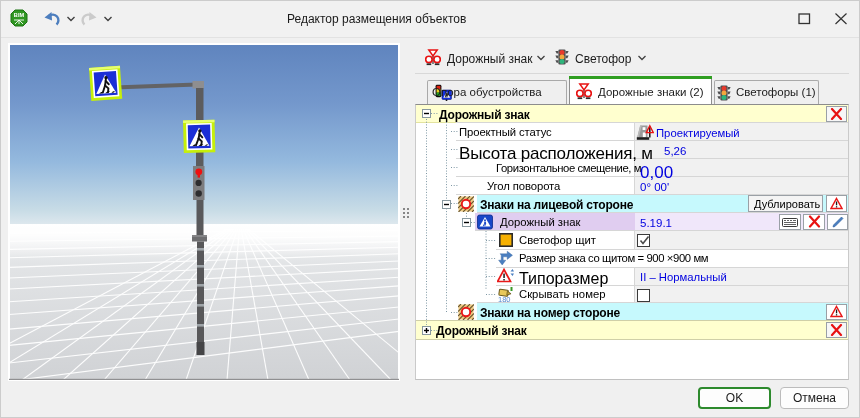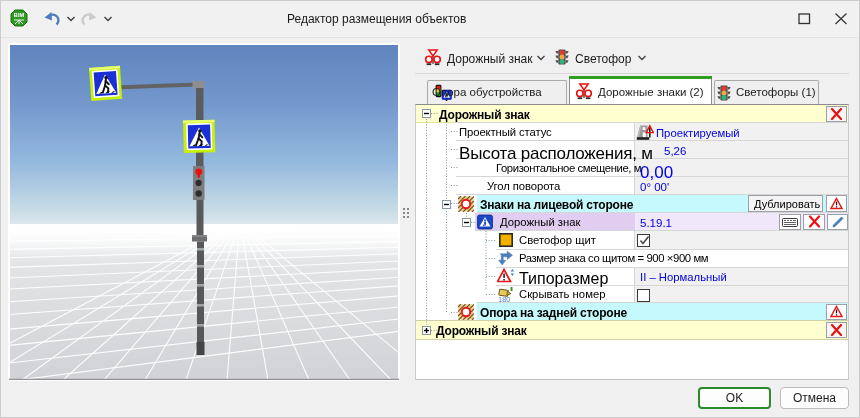--- a/index.html
+++ b/index.html
@@ -322,21 +322,21 @@
 <div class="abs txt" style="left:459px;top:126px;font-size:11.3px;letter-spacing:-0.1px;color:#000;">Проектный статус</div>
 <div class="abs txt" style="left:459px;top:144px;font-size:17px;letter-spacing:-0.2px;color:#000;">Высота расположения, м</div>
 <div class="abs txt" style="left:459px;top:162px;font-size:11.3px;letter-spacing:-0.4px;color:#000;padding-left:37px;">Горизонтальное смещение, м</div>
 <div class="abs txt" style="left:459px;top:180px;font-size:11.3px;letter-spacing:-0.1px;color:#000;margin-left:28px;">Угол поворота</div>
 <div class="abs txt" style="left:480px;top:198px;font-size:12px;font-weight:bold;letter-spacing:-0.2px;color:#000;">Знаки на лицевой стороне</div>
 <div class="abs txt" style="left:500px;top:216px;font-size:11.3px;color:#000;">Дорожный знак</div>
 <div class="abs txt" style="left:519px;top:234px;font-size:11.3px;color:#000;">Светофор щит</div>
 <div class="abs txt" style="left:519px;top:252px;font-size:11.3px;letter-spacing:-0.4px;color:#000;">Размер знака со щитом = 900 ×900 мм</div>
 <div class="abs txt" style="left:519px;top:270px;font-size:16px;color:#000;">Типоразмер</div>
 <div class="abs txt" style="left:519px;top:288px;font-size:11.3px;color:#000;">Скрывать номер</div>
-<div class="abs txt" style="left:480px;top:306px;font-size:12px;font-weight:bold;letter-spacing:-0.2px;color:#000;">Опора на задней стороне</div>
+<div class="abs txt" style="left:480px;top:306px;font-size:12px;font-weight:bold;letter-spacing:-0.2px;color:#000;">Знаки на номер стороне</div>
 <div class="abs txt" style="left:436px;top:324px;font-size:12px;font-weight:bold;letter-spacing:-0.2px;color:#000;">Дорожный знак</div>
 
 <div class="abs txt blue" style="left:656px;top:127px;font-size:11.3px;">Проектируемый</div>
 <div class="abs txt blue" style="left:640px;top:145px;font-size:11.5px;padding-left:24px;">5,26</div>
 <div class="abs txt blue" style="left:640px;top:163px;font-size:17px;">0,00</div>
 <div class="abs txt blue" style="left:640px;top:181px;font-size:11.5px;">0° 00'</div>
 <div class="abs txt blue" style="left:640px;top:217px;font-size:11.5px;">5.19.1</div>
 <div class="abs txt blue" style="left:640px;top:271px;font-size:11.3px;">II – Нормальный</div>
 
 <svg class="abs" style="left:636px;top:123px;" width="18" height="18" viewBox="0 0 18 18">

